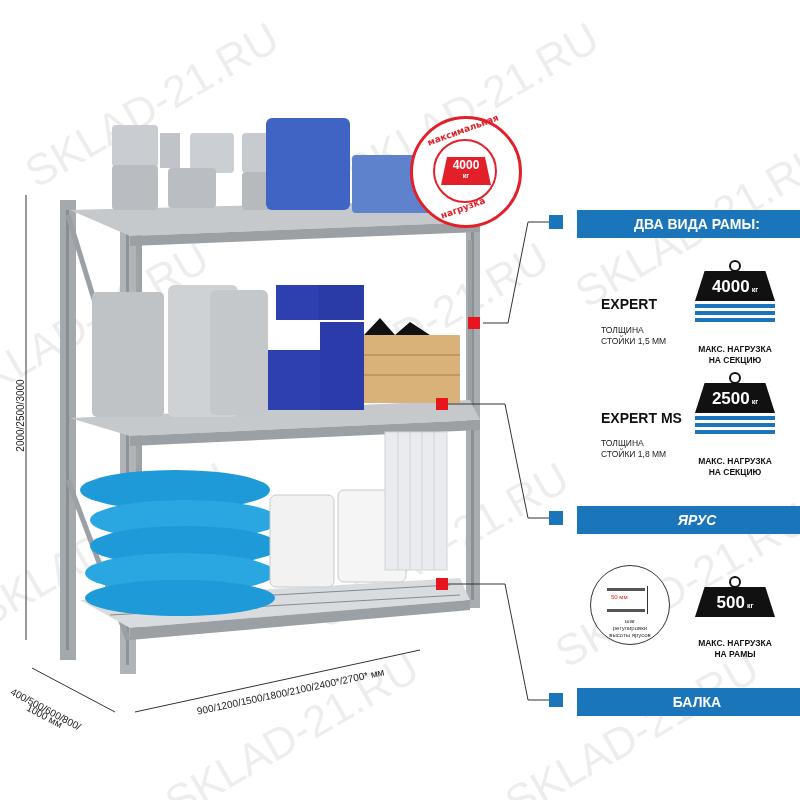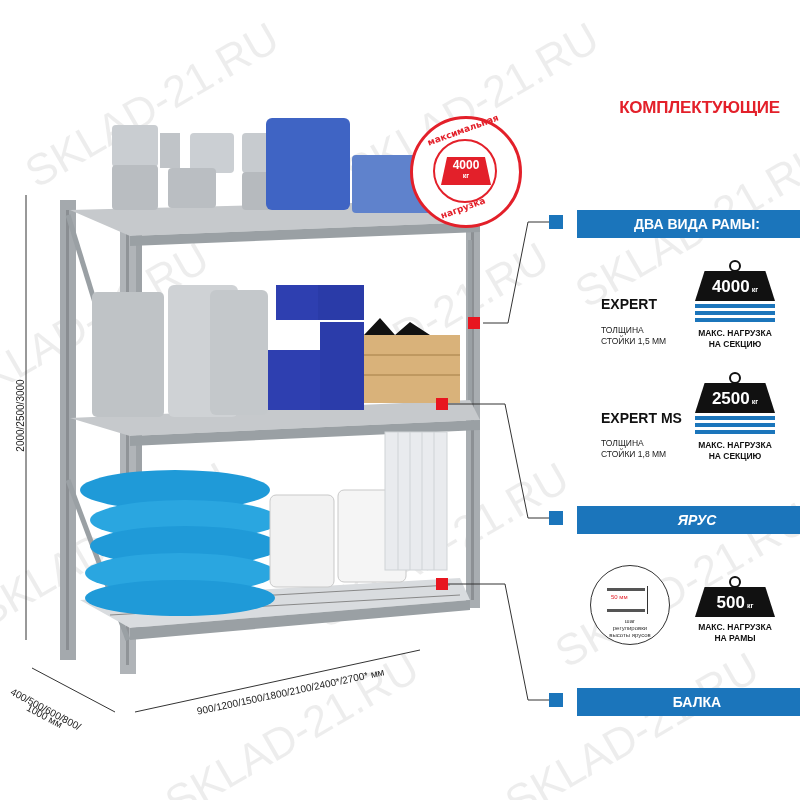--- a/index.html
+++ b/index.html
@@ -9,21 +9,21 @@
   .bar{background:#1b75bb;color:#fff;font-weight:bold;font-size:14px;text-align:center;line-height:28px;height:28px;width:240px;left:577px;font-family:"Liberation Sans",sans-serif;}
   .bullet{width:14px;height:14px;background:#1b75bb;}
   .redm{width:12px;height:12px;background:#e8151f;}
   .frame-name{font-weight:bold;font-size:14px;color:#111;font-family:"Liberation Sans",sans-serif;}
   .small{font-size:8.5px;line-height:11px;color:#222;font-family:"Liberation Sans",sans-serif;}
   .weight{width:80px;}
   .weight .body{position:relative;height:30px;background:#111;clip-path:polygon(12% 0,88% 0,100% 100%,0 100%);color:#fff;font-weight:bold;font-size:17px;text-align:center;line-height:32px;font-family:"Liberation Sans",sans-serif;}
   .weight .body sup{font-size:7px;vertical-align:baseline;margin-left:2px;}
   .weight .ring{width:8px;height:8px;border:2px solid #111;border-radius:50%;margin:0 auto -1px auto;}
   .stripe{height:4px;background:#1b75bb;margin-top:3px;}
-  .wcap{font-size:8.5px;font-weight:bold;text-align:center;line-height:11px;color:#111;margin-top:0;font-family:"Liberation Sans",sans-serif;}
+  .wcap{font-size:8.5px;font-weight:bold;text-align:center;line-height:11px;color:#111;margin-top:16px;font-family:"Liberation Sans",sans-serif;}
   .watermark{color:rgba(0,0,0,0.07);font-size:44px;font-family:"Liberation Sans",sans-serif;transform:rotate(-30deg);white-space:nowrap;pointer-events:none;}
   .dim{font-size:10px;color:#222;font-family:"Liberation Sans",sans-serif;}
   .seal{left:410px;top:116px;width:106px;height:106px;border-radius:50%;border:3px solid #e3202a;background:#fff;}
   .seal .inner{position:absolute;left:20px;top:20px;width:60px;height:60px;border:2px solid #e3202a;border-radius:50%;}
   .seal .kg{position:absolute;left:28px;top:38px;width:50px;height:26px;background:#e3202a;clip-path:polygon(12% 0,88% 0,100% 100%,0 100%);color:#fff;text-align:center;font-weight:bold;font-size:12px;line-height:13px;padding-top:2px;font-family:"Liberation Sans",sans-serif;}
   .seal .kg span{display:block;font-size:7px;line-height:8px;}
   .circle50{left:590px;top:565px;width:78px;height:78px;border-radius:50%;border:1.5px solid #333;background:#fff;}
 </style>
 </head>
 <body>
@@ -124,21 +124,20 @@
 <div class="abs redm" style="left:468px;top:317px;"></div>
 <div class="abs redm" style="left:436px;top:398px;"></div>
 <div class="abs redm" style="left:436px;top:578px;"></div>
 
 <div class="abs dim" style="left:-40px;top:410px;transform:rotate(-90deg);width:120px;text-align:center;">2000/2500/3000</div>
 <div class="abs dim" style="left:14px;top:686px;transform:rotate(28deg);transform-origin:left top;">400/500/600/800/</div>
 <div class="abs dim" style="left:30px;top:702px;transform:rotate(28deg);transform-origin:left top;">1000 мм</div>
 <div class="abs dim" style="left:196px;top:706px;transform:rotate(-12deg);transform-origin:left top;">900/1200/1500/1800/2100/2400*/2700* мм</div>
 
 <div class="abs title">
-  <div>КОМПЛЕКТУЮЩИЕ</div>
 </div>
 
 <div class="abs seal">
   <div class="inner"></div>
   <div class="abs" style="left:0;top:6px;width:100px;text-align:center;font-size:9px;font-weight:bold;color:#e3202a;transform:rotate(-20deg);">максимальная</div>
   <div class="kg">
     <div>4000</div>
     <span>кг</span>
   </div>
   <div class="abs" style="left:0;top:84px;width:100px;text-align:center;font-size:9px;font-weight:bold;color:#e3202a;transform:rotate(-20deg);">нагрузка</div>

